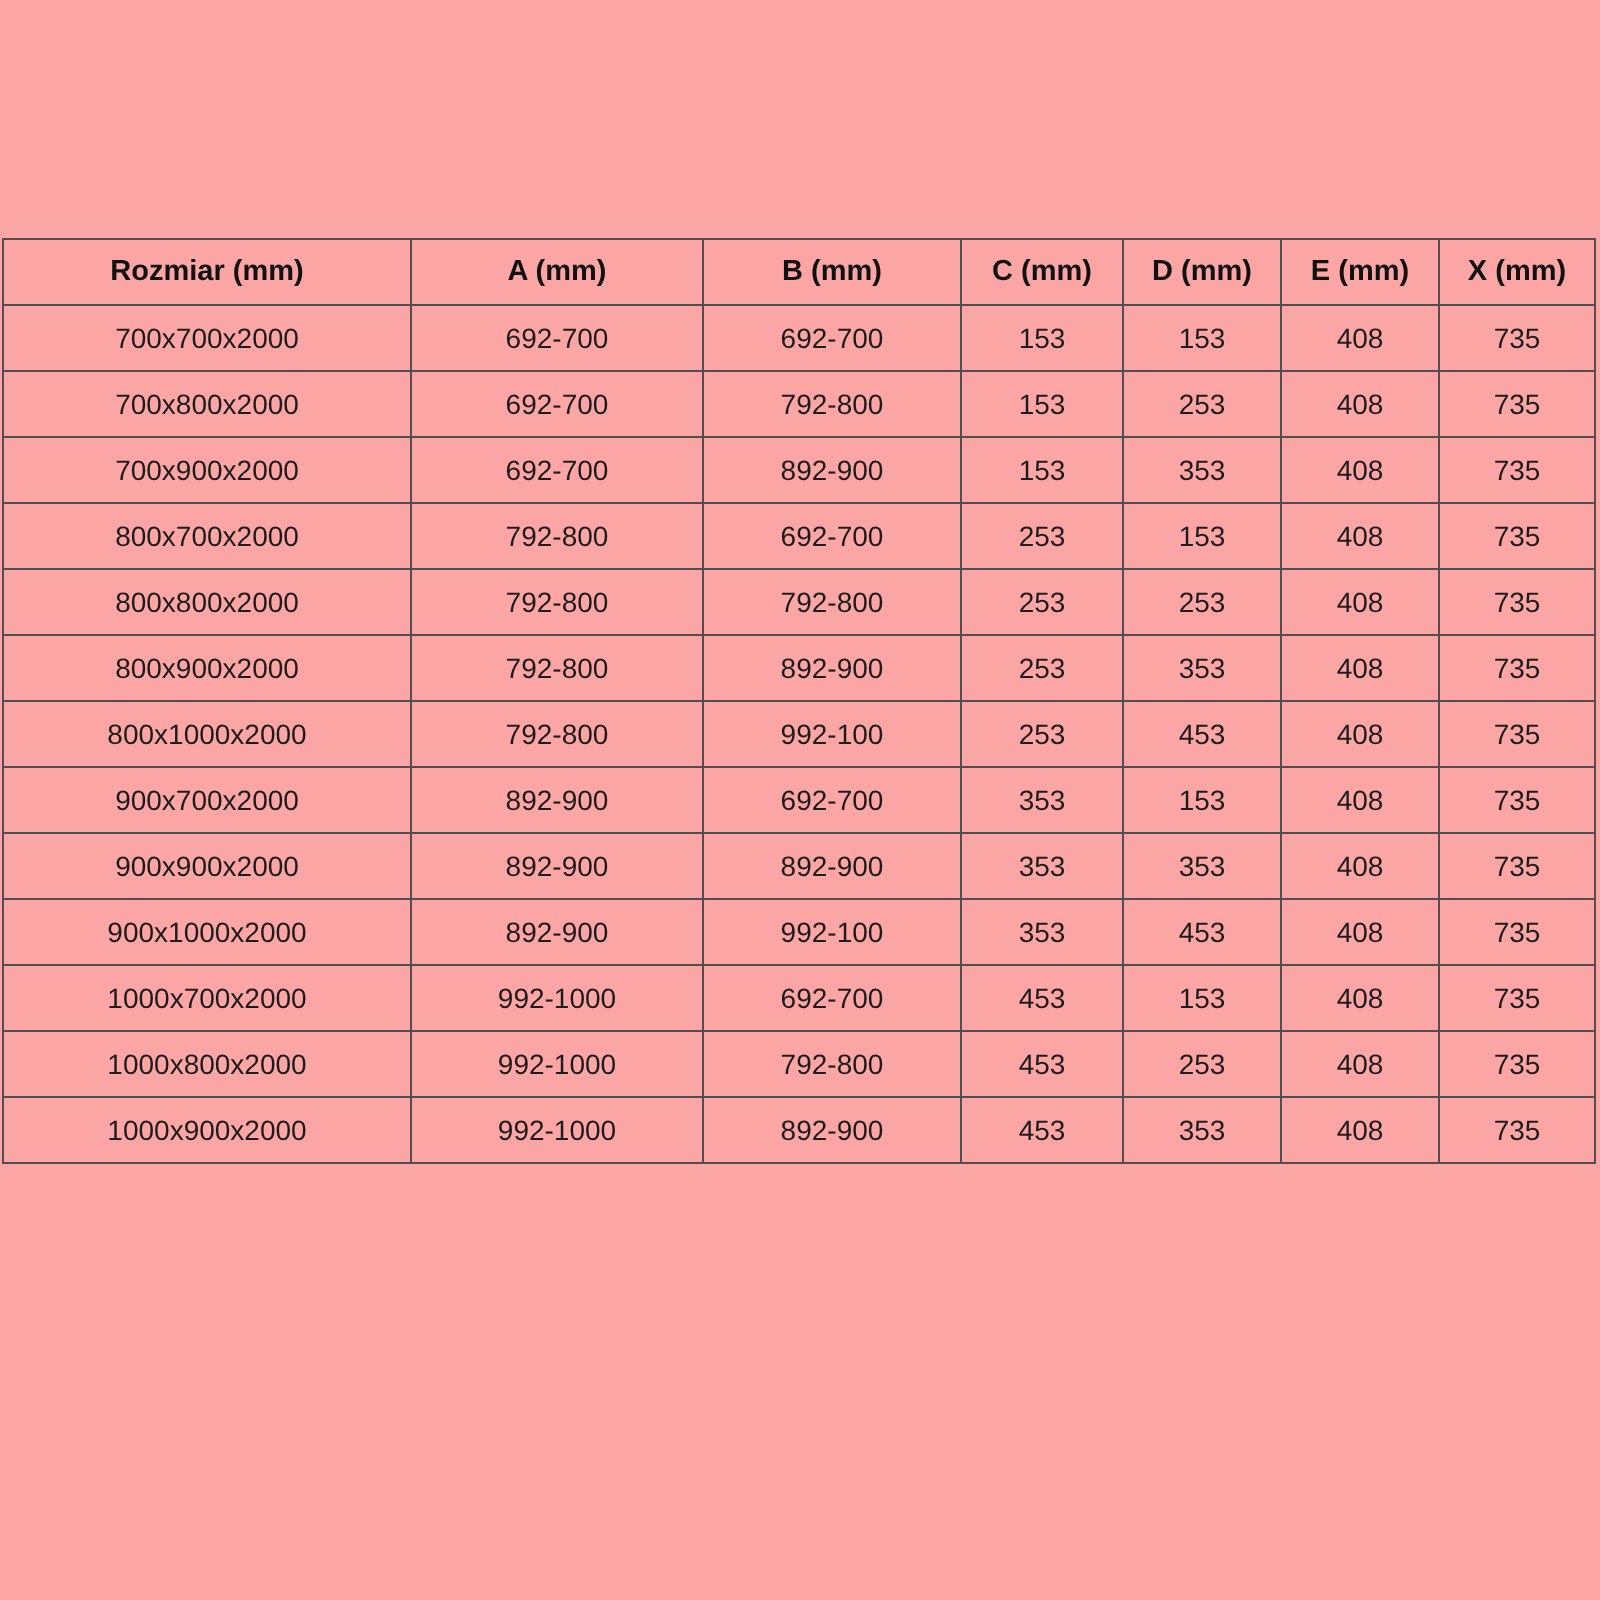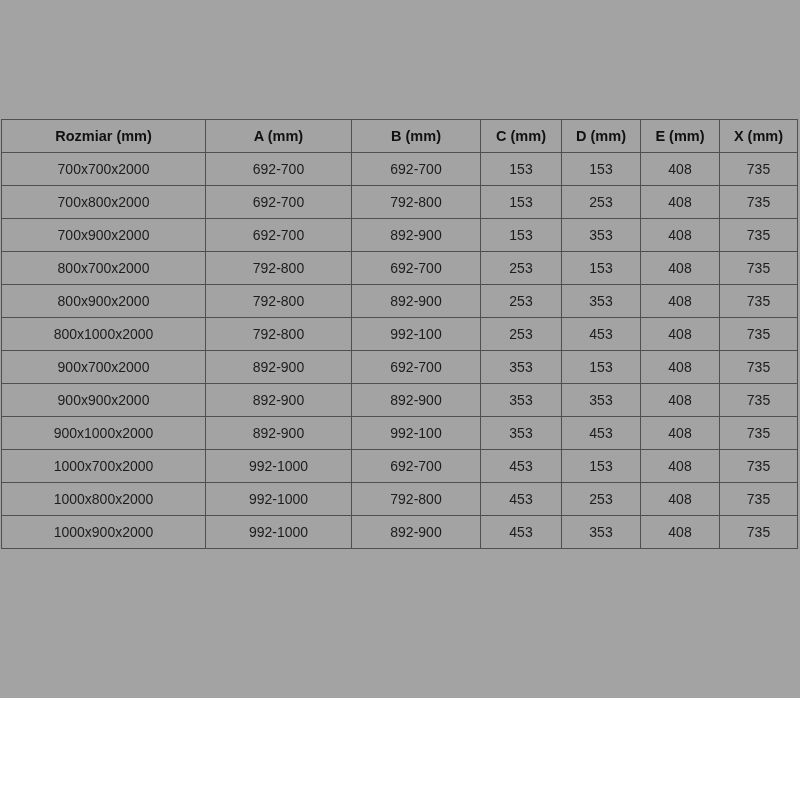--- a/index.html
+++ b/index.html
@@ -4,22 +4,22 @@
 <style>
   html, body {
     margin: 0;
     padding: 0;
     background: #ffffff;
     font-family: "Liberation Sans", sans-serif;
   }
   .page {
     position: relative;
     width: 800px;
-    height: 698px;
-    background: #a3a3a3;
+    height: 800px;
+    background: #fca5a5;
     overflow: hidden;
   }
   table.size-table {
     position: absolute;
     left: 1px;
     top: 119px;
     width: 796px;
     border-collapse: collapse;
     table-layout: fixed;
   }
@@ -105,20 +105,29 @@
         <tr>
           <td>800x700x2000</td>
           <td>792-800</td>
           <td>692-700</td>
           <td>253</td>
           <td>153</td>
           <td>408</td>
           <td>735</td>
         </tr>
         <tr>
+          <td>800x800x2000</td>
+          <td>792-800</td>
+          <td>792-800</td>
+          <td>253</td>
+          <td>253</td>
+          <td>408</td>
+          <td>735</td>
+        </tr>
+        <tr>
           <td>800x900x2000</td>
           <td>792-800</td>
           <td>892-900</td>
           <td>253</td>
           <td>353</td>
           <td>408</td>
           <td>735</td>
         </tr>
         <tr>
           <td>800x1000x2000</td>

